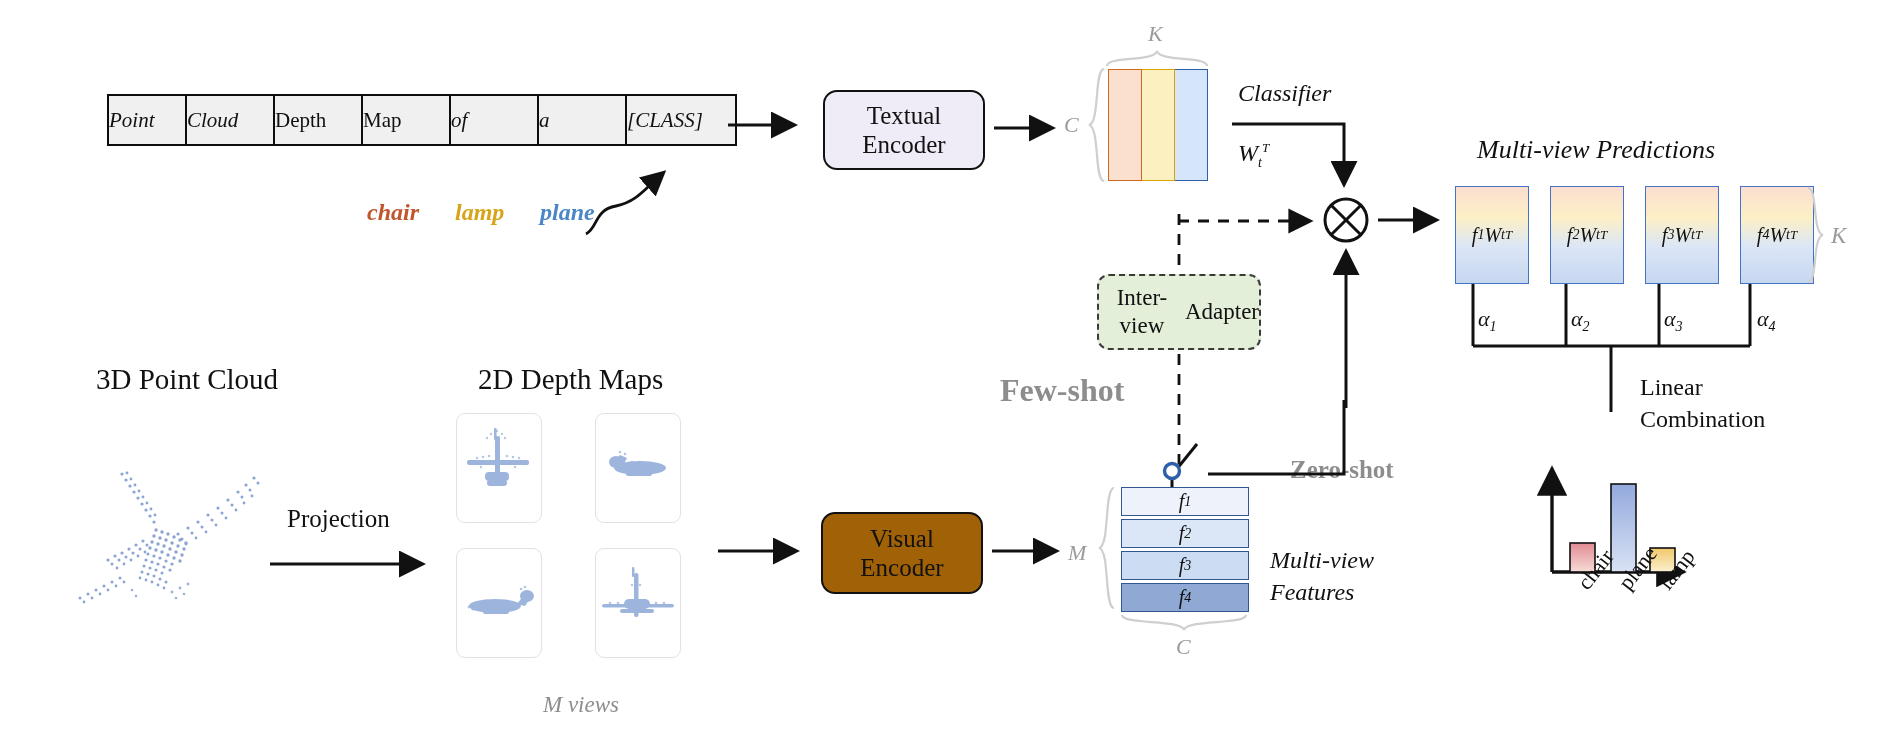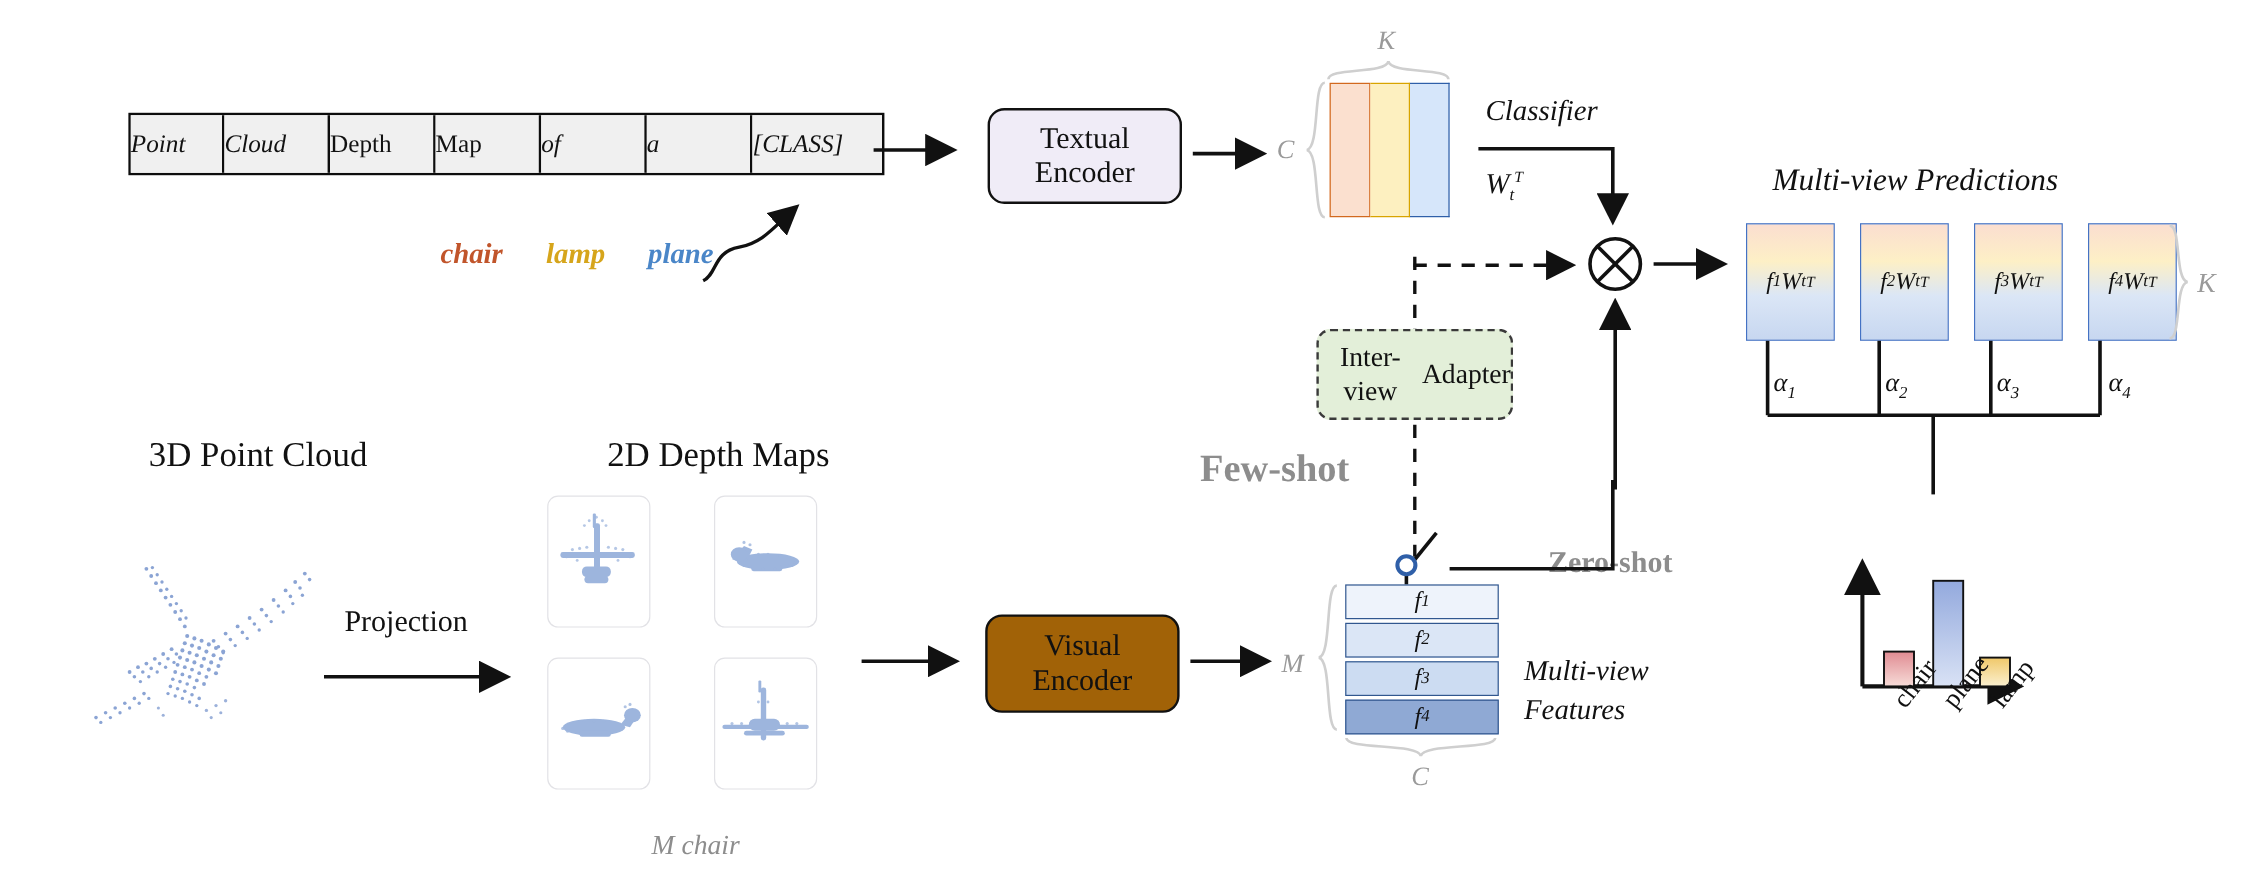--- a/index.html
+++ b/index.html
@@ -64,21 +64,21 @@
   .tile{
     width:84px;height:108px;border:1.5px solid #e2e2e6;border-radius:9px;background:#fff;
     overflow:hidden;
   }
 
   
   .lbl{font-size:23px;}
   .lbl-it{font-size:23px;font-style:italic;}
   .grey{color:#9a9a9a;}
   .grey-d{color:#8d8d8d;}
-  .heading{font-size:27px;margin-left:28px;}
+  .heading{font-size:27px;}
   .sub{font-size:14px;vertical-align:sub;}
   .sup{font-size:13px;vertical-align:super;}
   svg{display:block;overflow:visible;}
 </style>
 </head>
 <body>
 
 <div class="stage">
 
   <div class="abs" id="prompt-table">
@@ -300,20 +300,24 @@
   <div class="abs lbl-it" style="left:1571px;top:306px;font-size:22px">
     <span>α</span><span class="sub">2</span>
   </div>
   <div class="abs lbl-it" style="left:1664px;top:306px;font-size:22px">
     <span>α</span><span class="sub">3</span>
   </div>
   <div class="abs lbl-it" style="left:1757px;top:306px;font-size:22px">
     <span>α</span><span class="sub">4</span>
   </div>
 
+  <div class="abs lbl" style="left:1640px;top:371px;font-size:24px;line-height:1.35">
+    <div>Linear</div>
+    <div>Combination</div>
+  </div>
 
   <svg class="abs" style="left:1540px;top:466px" width="210" height="130">
     <defs>
       <marker id="ahax" markerWidth="9" markerHeight="9" refX="7" refY="4.5" orient="auto">
         <path d="M0,0 L9,4.5 L0,9 Z" fill="#111"></path>
       </marker>
       <linearGradient id="gChair" x1="0" y1="0" x2="0" y2="1">
         <stop offset="0%" stop-color="#e08b92"></stop>
           <stop offset="100%" stop-color="#f7dcd8"></stop>
       </linearGradient>
@@ -592,21 +596,21 @@
             <circle cx="68" cy="54" r="1.3"></circle>
           <circle cx="36" cy="36" r="1.2"></circle>
             <circle cx="44" cy="36" r="1.2"></circle>
           <circle cx="33" cy="62" r="1.2"></circle>
             <circle cx="48" cy="62" r="1.2"></circle>
         </g>
       </g>
     </svg>
   </div>
 
-  <div class="abs lbl-it grey-d" style="left:543px;top:692px;font-size:23px">M chair</div>
+  <div class="abs lbl-it grey-d" style="left:543px;top:692px;font-size:23px">M views</div>
 
   <svg class="abs" style="left:718px;top:536px" width="90" height="30">
     <defs>
       <marker id="ah8" markerWidth="9" markerHeight="9" refX="7" refY="4.5" orient="auto">
         <path d="M0,0 L9,4.5 L0,9 Z" fill="#111"></path>
       </marker>
     </defs>
     <line x1="0" y1="15" x2="76" y2="15" stroke="#111" stroke-width="3" marker-end="url(#ah8)"></line>
   </svg>
 

